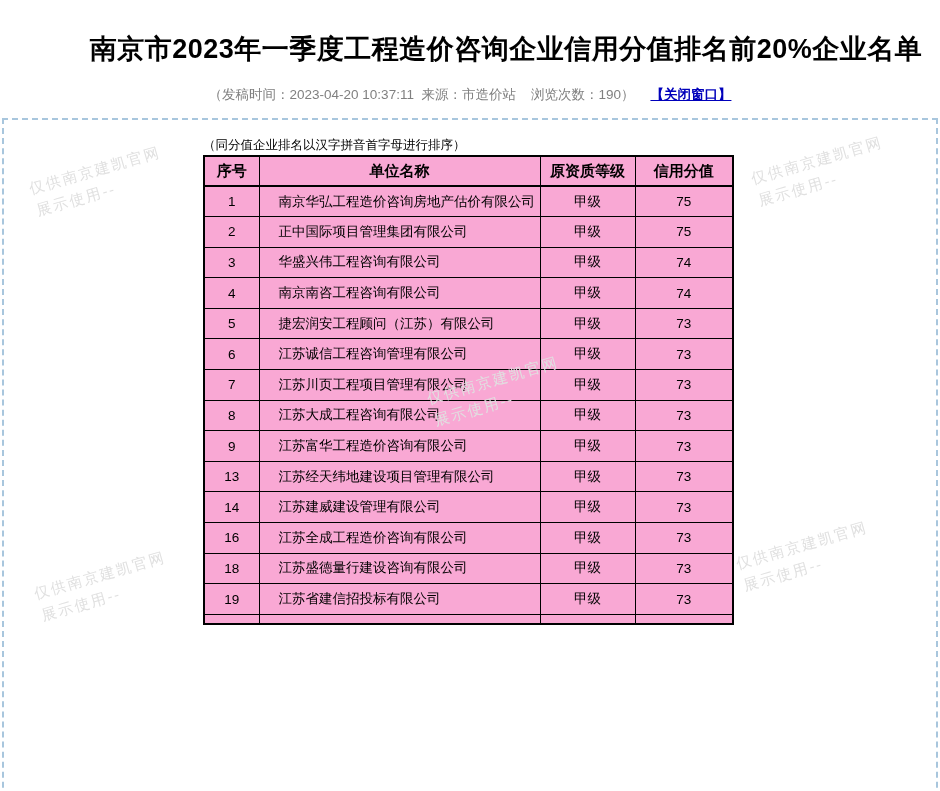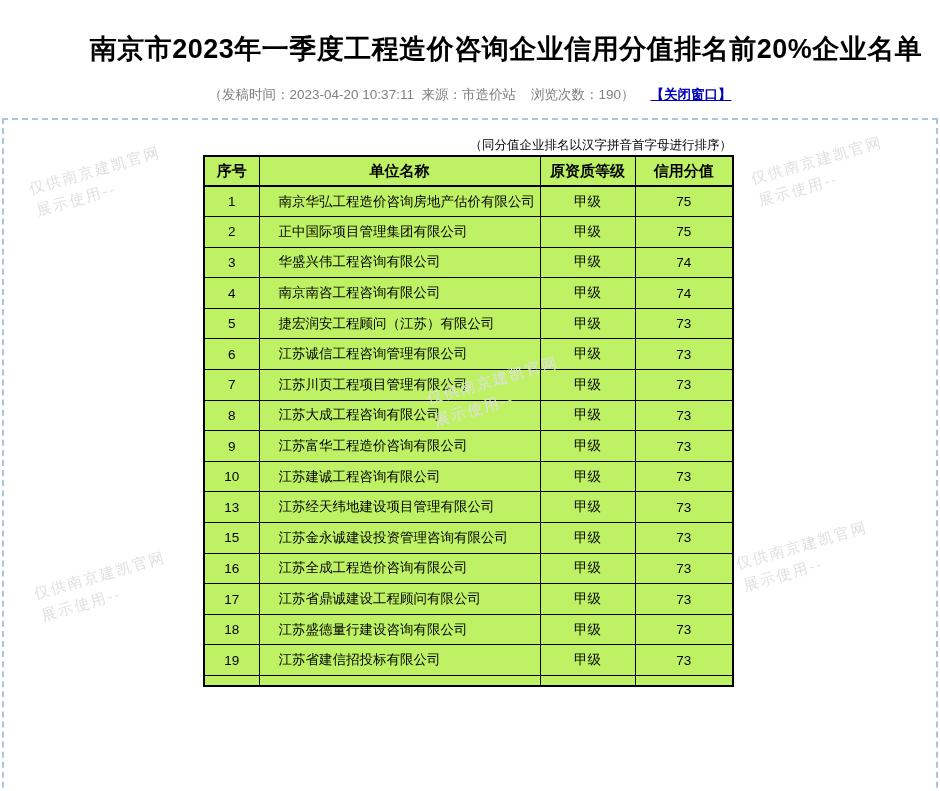--- a/index.html
+++ b/index.html
@@ -34,30 +34,30 @@
   }
   .dashed-panel {
     position:absolute; left:2px; top:118px;
     width:936px; height:700px;
     border:2px dashed #a8c6dd;
     background:transparent;
     z-index:1;
   }
   .table-note {
     position:absolute; top:137px; left:203px; width:529px;
-    text-align:right;
+    text-align:left;
     font-size:12.5px; color:#000000;
     z-index:2;
   }
   table.rank-table {
     position:absolute; left:203px; top:155px;
     width:529px;
     border-collapse:collapse;
     table-layout:fixed;
-    background:#bef264;
+    background:#f9a8d4;
     border:2px solid #000000;
     z-index:2;
   }
   .rank-table th, .rank-table td {
     border:1px solid #000000;
     text-align:center;
     vertical-align:middle;
     color:#000000;
     overflow:hidden;
   }
@@ -174,46 +174,34 @@
         <td>甲级</td>
         <td>73</td>
       </tr>
       <tr>
         <td>9</td>
         <td class="name-cell">江苏富华工程造价咨询有限公司</td>
         <td>甲级</td>
         <td>73</td>
       </tr>
       <tr>
-        <td>10</td>
-        <td class="name-cell">江苏建诚工程咨询有限公司</td>
-        <td>甲级</td>
-        <td>73</td>
-      </tr>
-      <tr>
         <td>13</td>
         <td class="name-cell">江苏经天纬地建设项目管理有限公司</td>
         <td>甲级</td>
         <td>73</td>
       </tr>
       <tr>
-        <td>15</td>
-        <td class="name-cell">江苏金永诚建设投资管理咨询有限公司</td>
+        <td>14</td>
+        <td class="name-cell">江苏建威建设管理有限公司</td>
         <td>甲级</td>
         <td>73</td>
       </tr>
       <tr>
         <td>16</td>
         <td class="name-cell">江苏全成工程造价咨询有限公司</td>
-        <td>甲级</td>
-        <td>73</td>
-      </tr>
-      <tr>
-        <td>17</td>
-        <td class="name-cell">江苏省鼎诚建设工程顾问有限公司</td>
         <td>甲级</td>
         <td>73</td>
       </tr>
       <tr>
         <td>18</td>
         <td class="name-cell">江苏盛德量行建设咨询有限公司</td>
         <td>甲级</td>
         <td>73</td>
       </tr>
       <tr>

